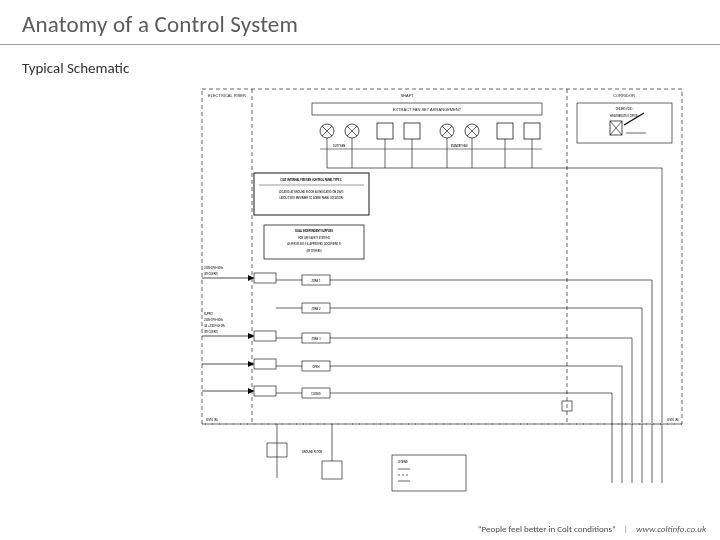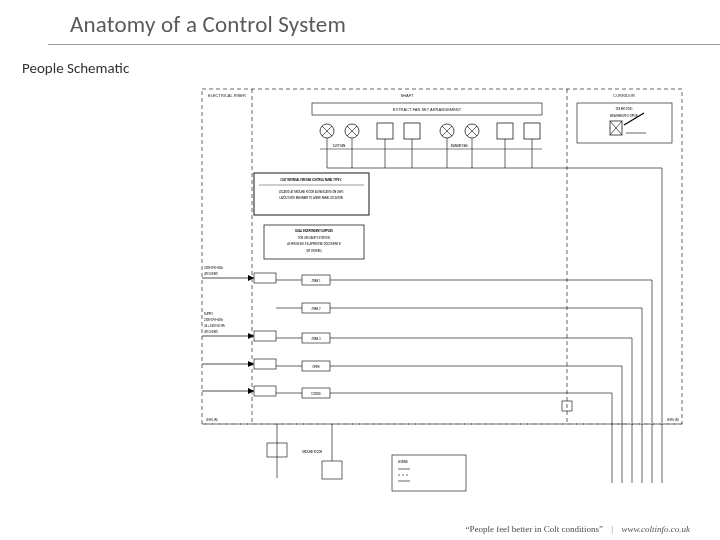--- a/index.html
+++ b/index.html
@@ -10,21 +10,20 @@
     font-family: "Segoe UI", Calibri, Arial, sans-serif;
     position: relative;
     overflow: hidden;
   }
   .header {
     display: flex;
     justify-content: space-between;
     align-items: center;
     padding: 10px 16px 6px 22px;
     border-bottom: 1px solid #9a9a9a;
-    margin-left: 48px;
   }
   .title {
     font-size: 23px;
     font-weight: 400;
     color: #5a5a5a;
     letter-spacing: 0.2px;
   }
   .logo {
     width: 110px;
     height: 28px;
@@ -43,43 +42,42 @@
   .schematic {
     margin-left: 170px;
     width: 500px;
     height: 418px;
     position: relative;
   }
   .schematic svg { width: 100%; height: 100%; }
   .footer {
     position: absolute;
     bottom: 6px;
-    right: 30px;
+    right: 14px;
     font-size: 9px;
     color: #4a4a4a;
-    font-family: Liberation Serif, serif;
   }
   .footer .sep { margin: 0 6px; color: #888; }
   .footer .url { font-style: italic; color: #555; }
   .sch-label {
     font-family: Arial, sans-serif;
     font-size: 4px;
     fill: #222;
   }
   .sch-label-sm { font-size: 3px; }
 </style>
 </head>
 <body>
 
 <div class="header">
   <div class="title">Anatomy of a Control System</div>
 </div>
 
 <div class="body">
-  <div class="subtitle">People Schematic</div>
+  <div class="subtitle">Typical Schematic</div>
 
   <div class="schematic">
     <svg viewBox="0 0 500 418">
       <defs>
         <pattern id="dash" patternUnits="userSpaceOnUse" width="6" height="1">
             <line x1="0" y1="0" x2="3" y2="0" stroke="#000" stroke-width="1"></line>
           </pattern>
       </defs>
 
       <rect x="10" y="6" width="480" height="335" fill="none" stroke="#000" stroke-width="0.6" stroke-dasharray="4 3"></rect>

